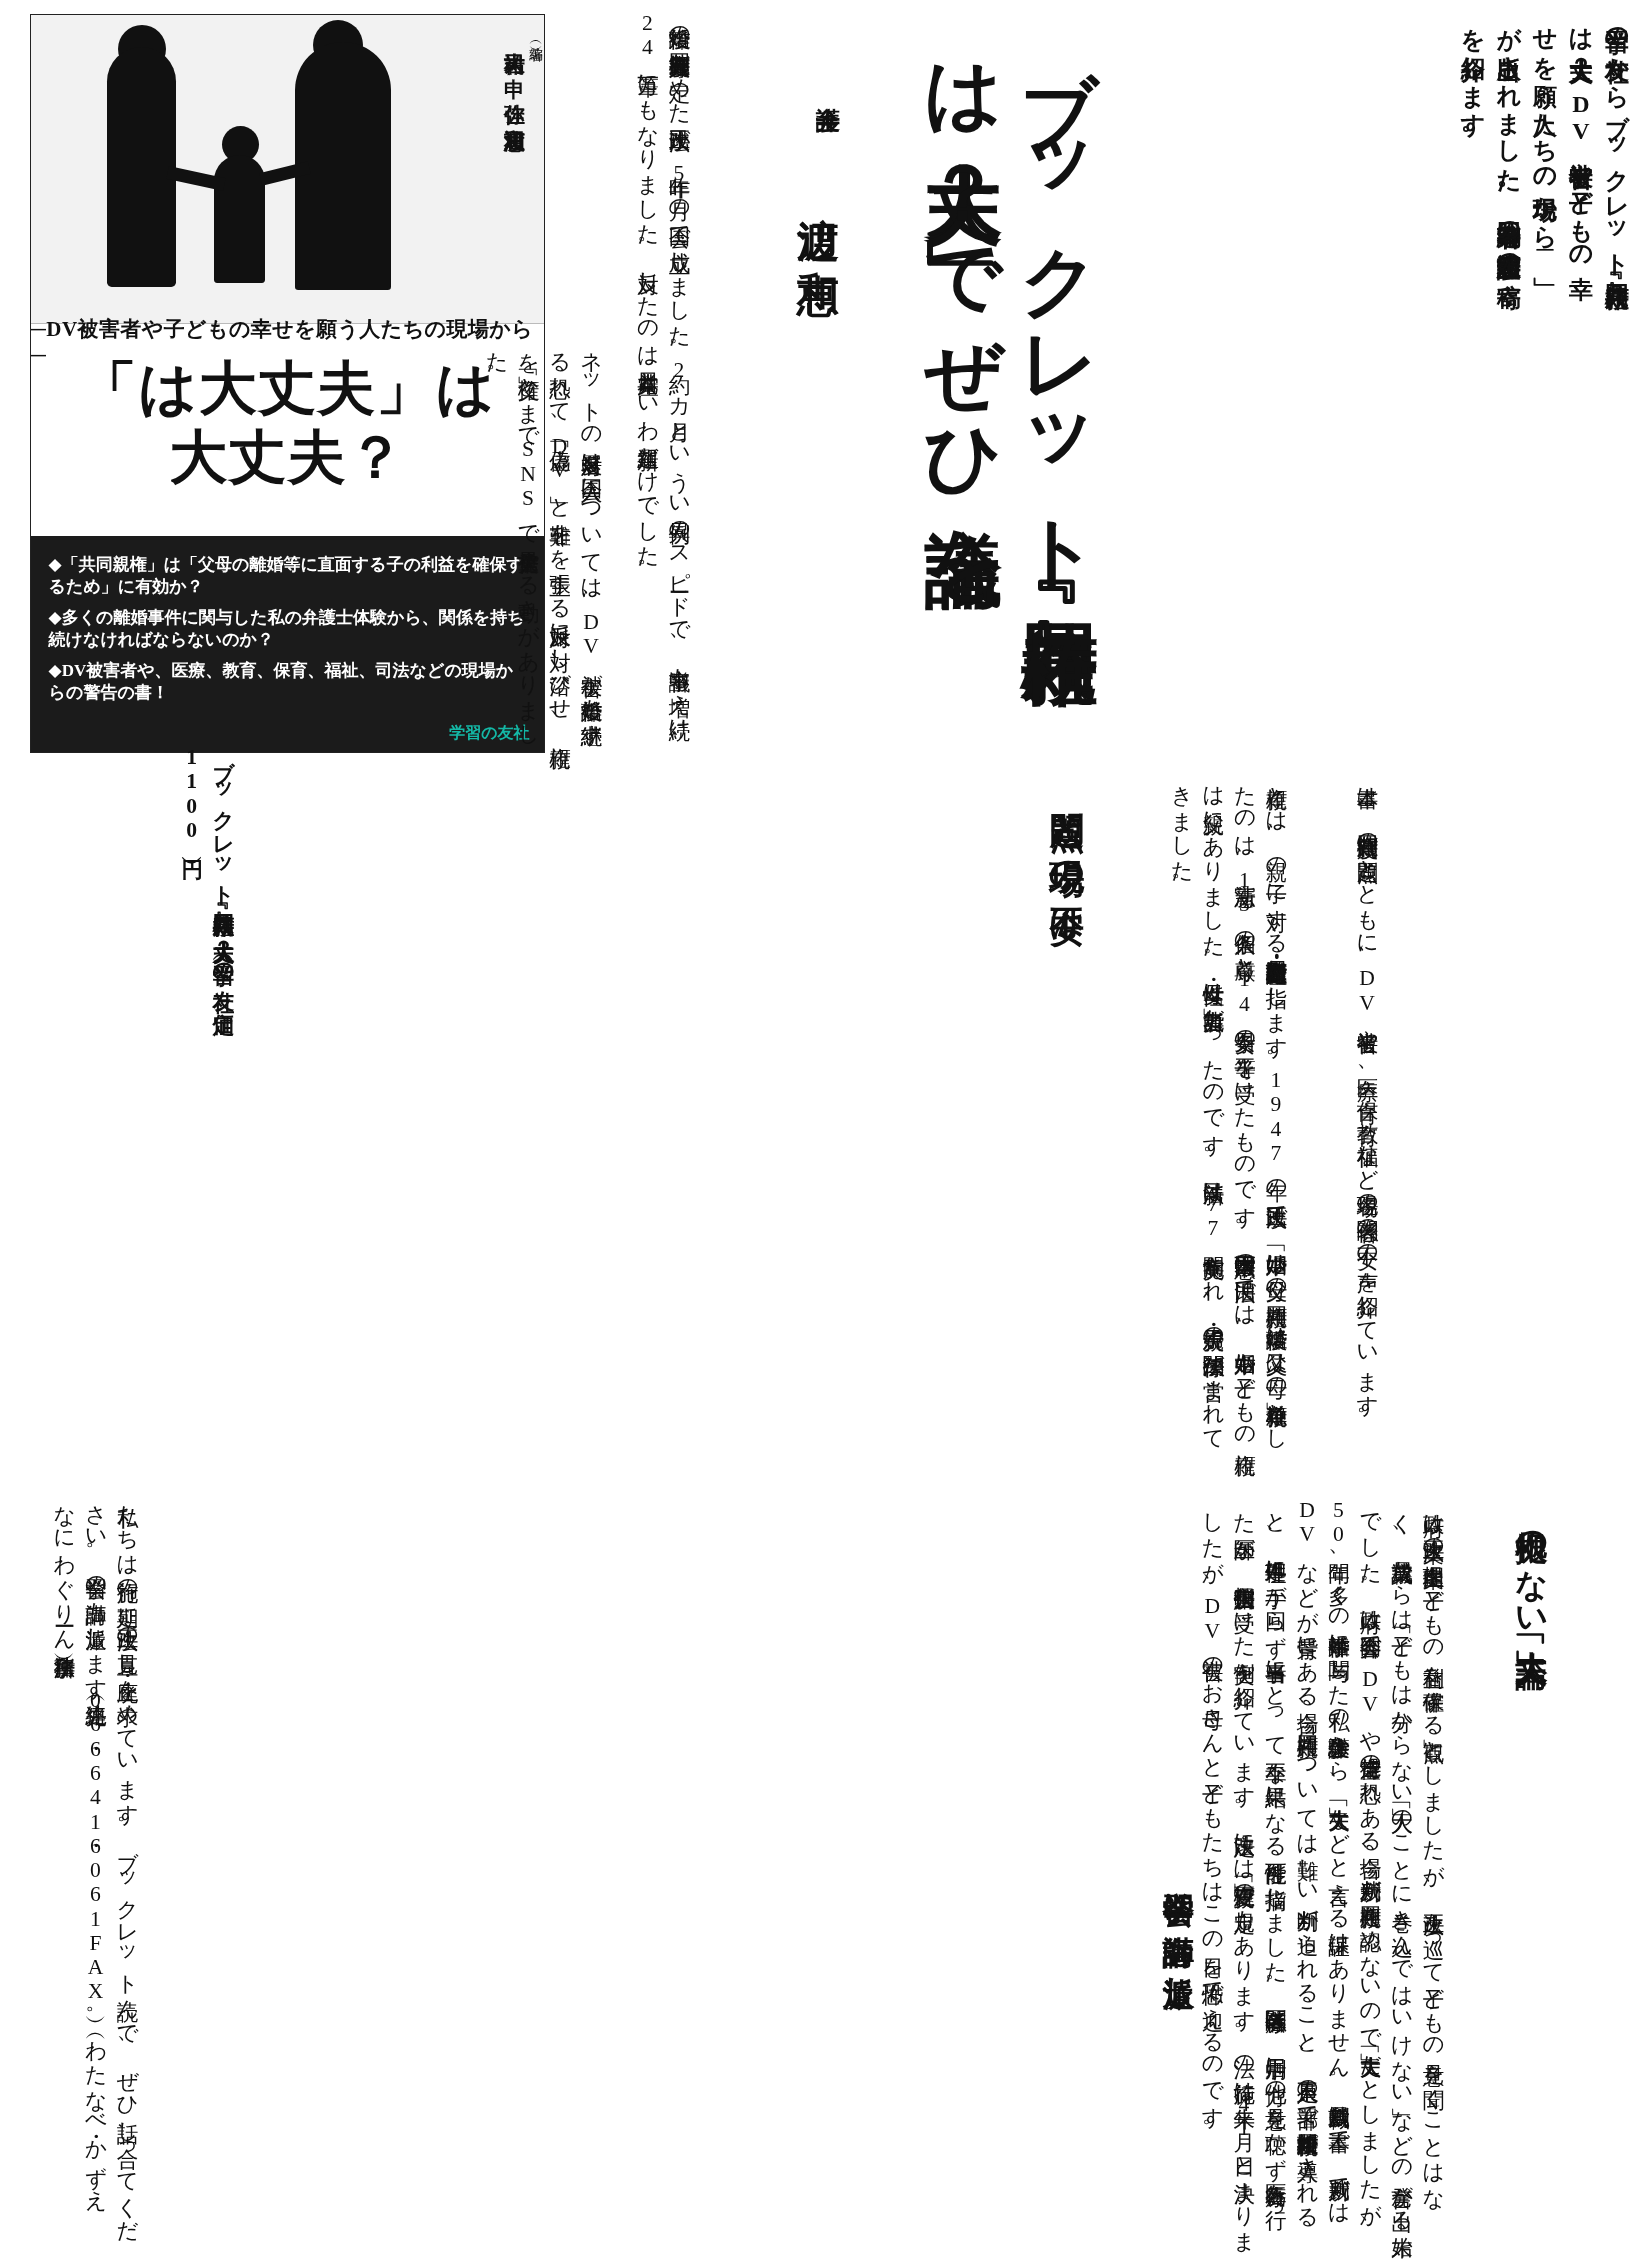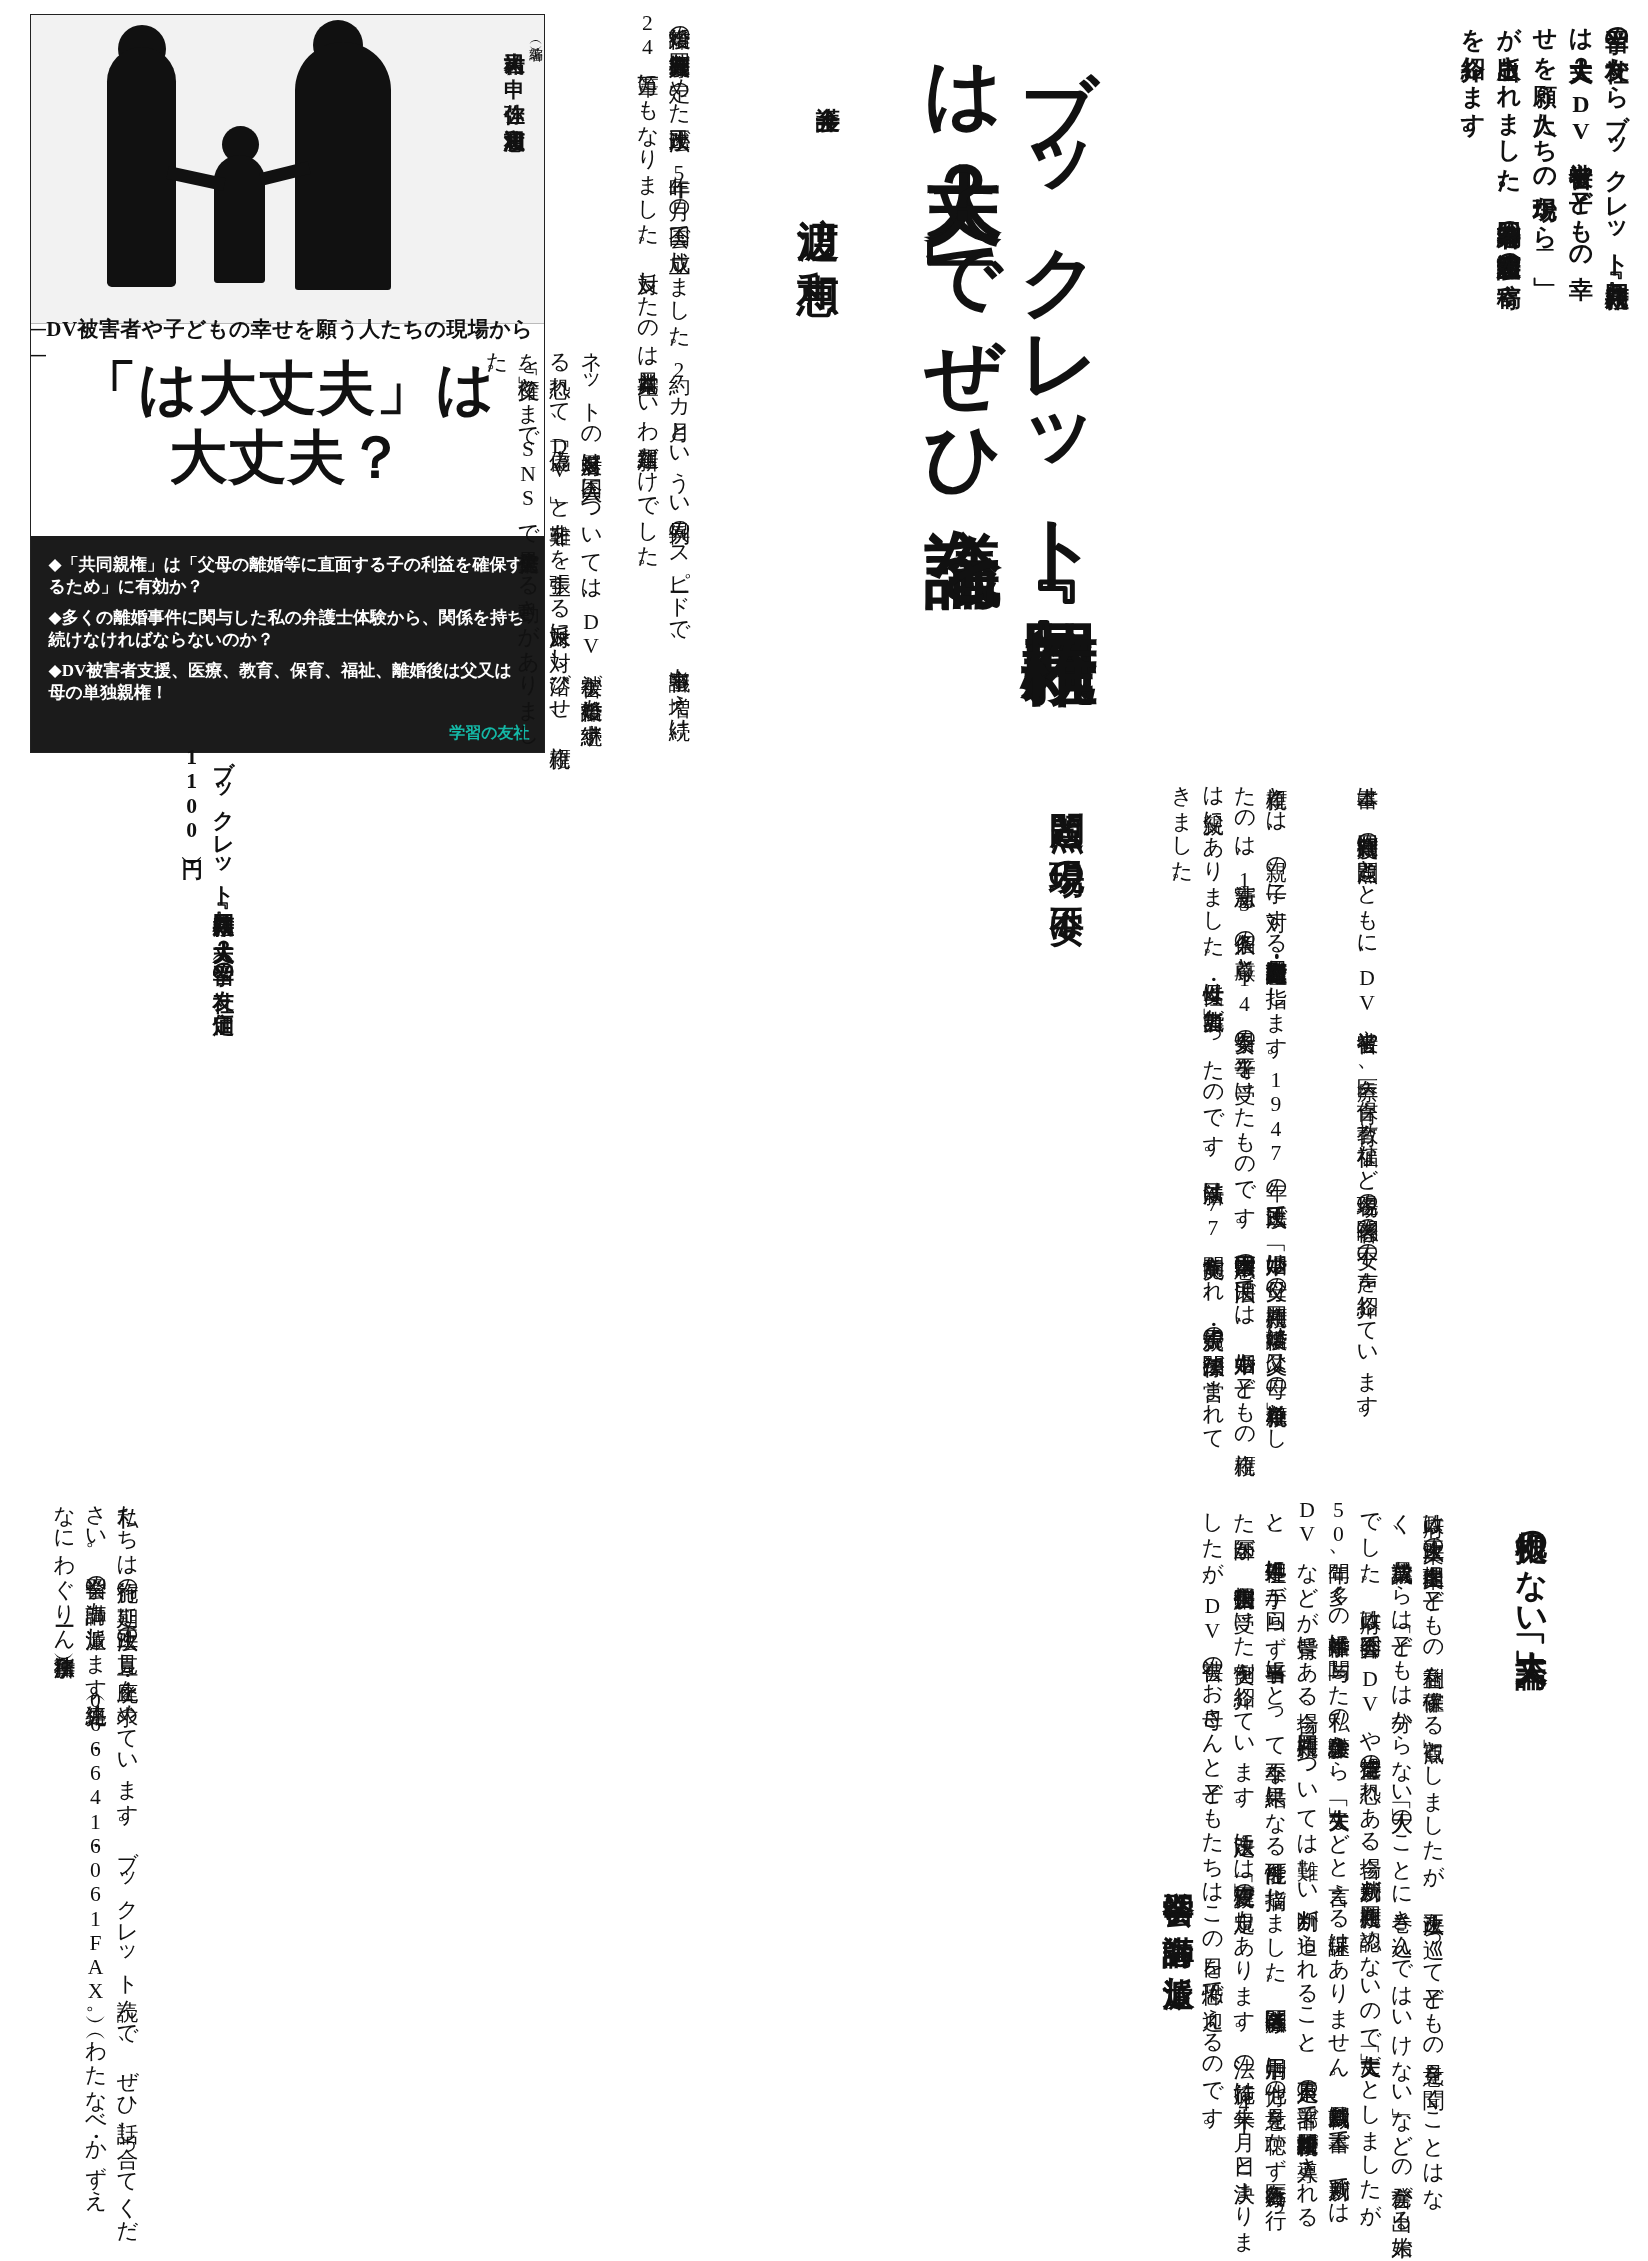--- a/index.html
+++ b/index.html
@@ -153,21 +153,21 @@
       <span class="fig arm2"></span>
     </div>
     <div class="cover-strap">─DV被害者や子どもの幸せを願う人たちの現場から─</div>
     <div class="cover-title">
       <div>「は大丈夫」は</div>
       <div>大丈夫？</div>
     </div>
     <div class="cover-black">
       <p>◆「共同親権」は「父母の離婚等に直面する子の利益を確保するため」に有効か？</p>
       <p>◆多くの離婚事件に関与した私の弁護士体験から、関係を持ち続けなければならないのか？</p>
-      <p>◆DV被害者支援、医療、教育、保育、福祉、離婚後は父又は母の単独親権！</p>
+      <p>◆DV被害者や、医療、教育、保育、福祉、司法などの現場からの警告の書！</p>
       <span class="cover-pub">学習の友社</span>
     </div>
     <div class="cover-authors v">
       <span>大岩祐司</span>
       <span>申 佳弥</span>
       <span>渡辺和恵</span>
     </div>
     <div class="cover-editor v" style="right:-1.6px;">（編著）</div>
   </div>
 

